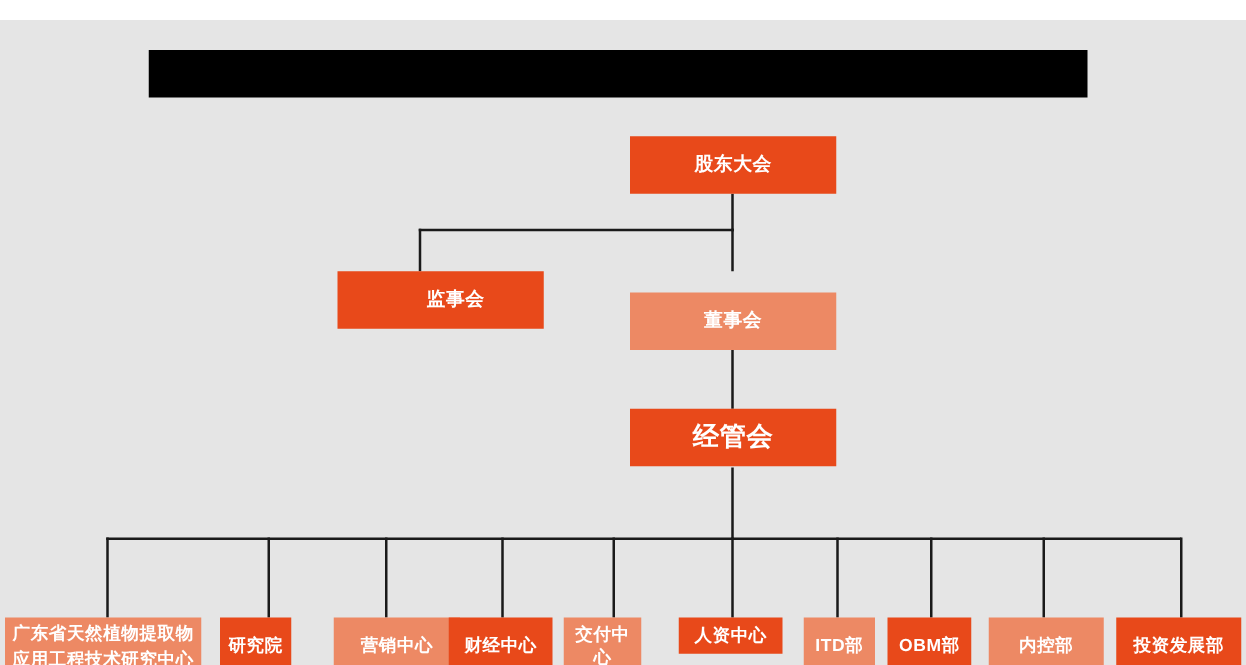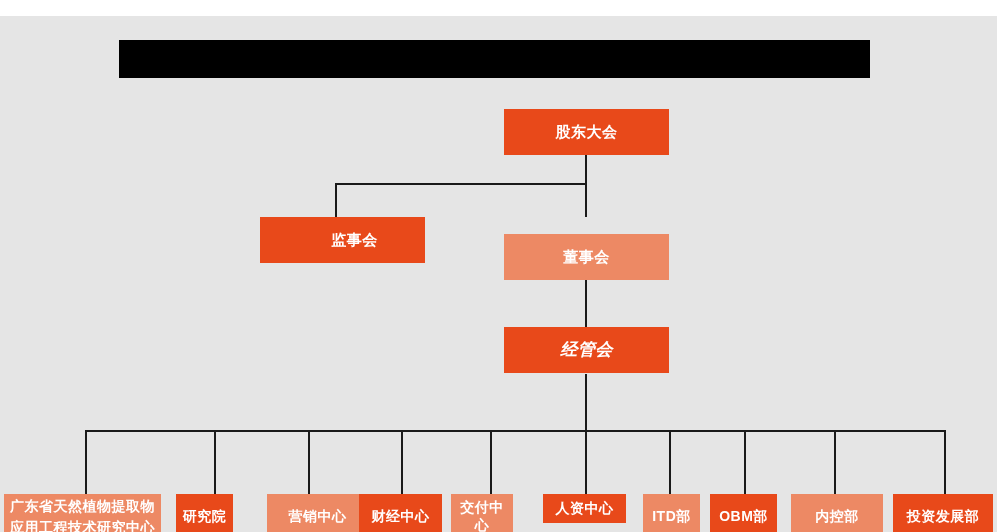--- a/index.html
+++ b/index.html
@@ -38,21 +38,21 @@
   .node.primary   { background: #E8491A; }
   .node.secondary { background: #ED8964; }
   .node .node-label {
     display: block;
     width: 100%;
     padding: 0 3px;
     box-sizing: border-box;
   }
   .lvl-1 .node-label { font-size: 15px; }
   .lvl-2 .node-label { font-size: 15px; }
-  .lvl-3 .node-label { font-size: 17px; font-style: italic; }
+  .lvl-3 .node-label { font-size: 21px; }
   .lvl-4 .node-label { font-size: 14px; }
   .lvl-4.tiny .node-label { font-size: 14px; line-height: 1.45; }
   .conn {
     position: absolute;
     background: #1a1a1a;
   }
   .conn.v { width: 2px; }
   .conn.h { height: 2px; }
 </style>
 </head>
@@ -80,21 +80,21 @@
   <div class="conn v" style="left:585px; top:414px; height:64px;"></div>
   <div class="conn v" style="left:669px; top:414px; height:64px;"></div>
   <div class="conn v" style="left:744px; top:414px; height:64px;"></div>
   <div class="conn v" style="left:834px; top:414px; height:64px;"></div>
   <div class="conn v" style="left:944px; top:414px; height:64px;"></div>
 
   <div class="node primary lvl-1" style="left:504px; top:93px; width:165px; height:46px;">
     <span class="node-label">股东大会</span>
   </div>
 
-  <div class="node primary lvl-2" style="left:260px; top:201px; width:165px; height:46px;padding-left:24px;">
+  <div class="node primary lvl-2" style="left:270px; top:201px; width:165px; height:46px;padding-left:24px;">
     <span class="node-label">监事会</span>
   </div>
   <div class="node secondary lvl-2" style="left:504px; top:218px; width:165px; height:46px;">
     <span class="node-label">董事会</span>
   </div>
 
   <div class="node primary lvl-3" style="left:504px; top:311px; width:165px; height:46px;">
     <span class="node-label">经管会</span>
   </div>
 

